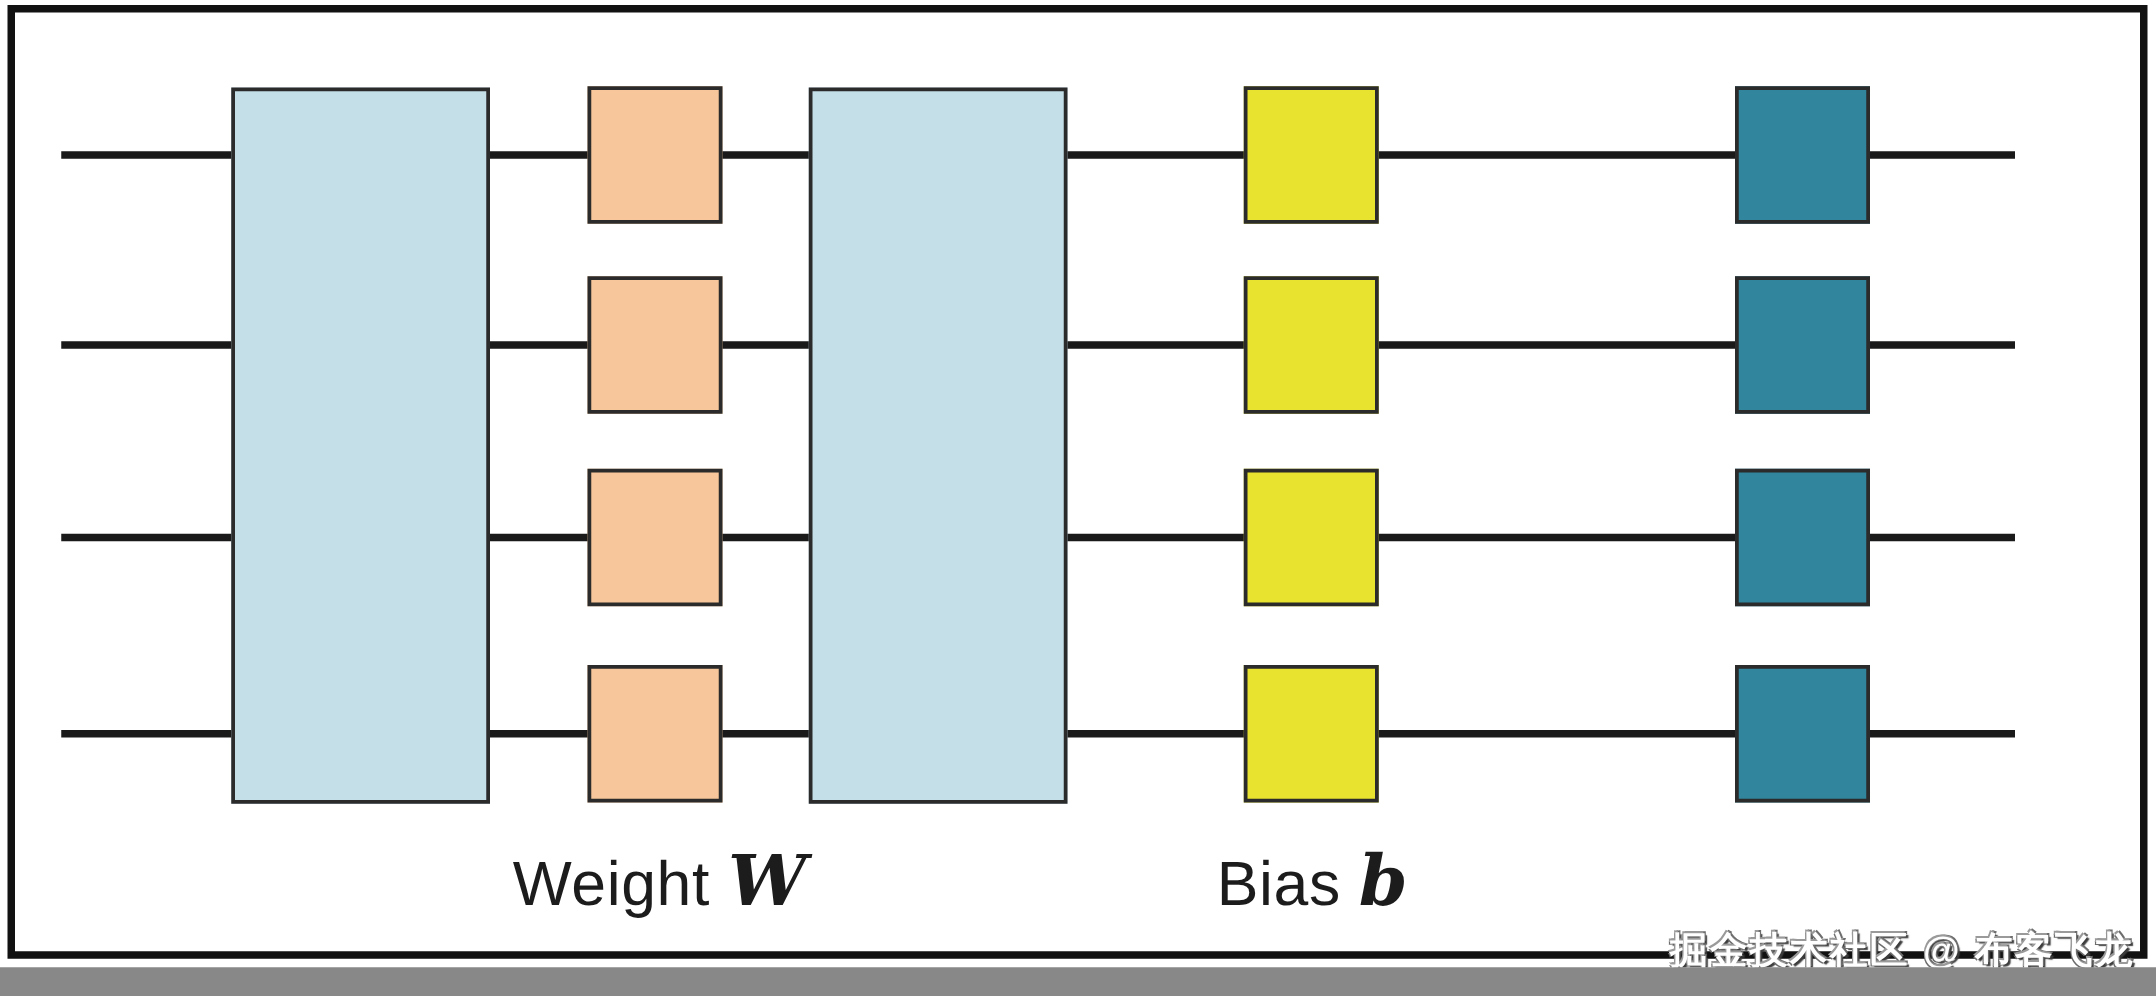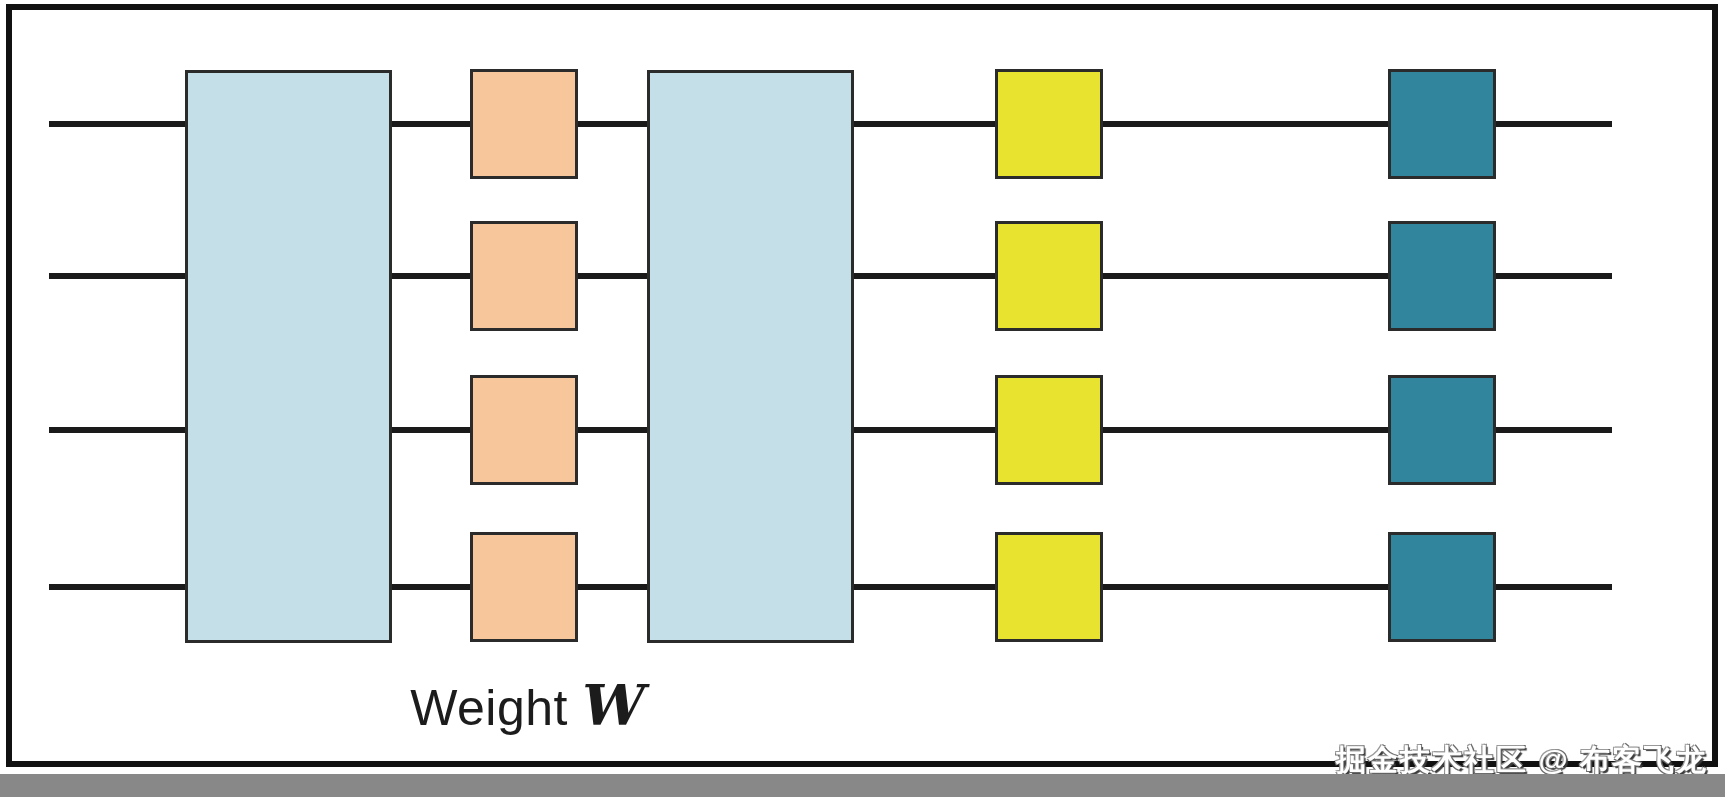--- a/index.html
+++ b/index.html
@@ -71,16 +71,20 @@
 
   <div class="gate nonlinearity row1"></div>
   <div class="gate nonlinearity row2"></div>
   <div class="gate nonlinearity row3"></div>
   <div class="gate nonlinearity row4"></div>
 
   <div class="layer-label" style="left:528px">
     <span>Weight</span>
     <span class="sym">W</span>
   </div>
+  <div class="layer-label" style="left:1050px">
+    <span>Bias</span>
+    <span class="sym">b</span>
+  </div>
 
   <div class="watermark">掘金技术社区 @ 布客飞龙</div>
 
 </div>
 
 </body></html>

